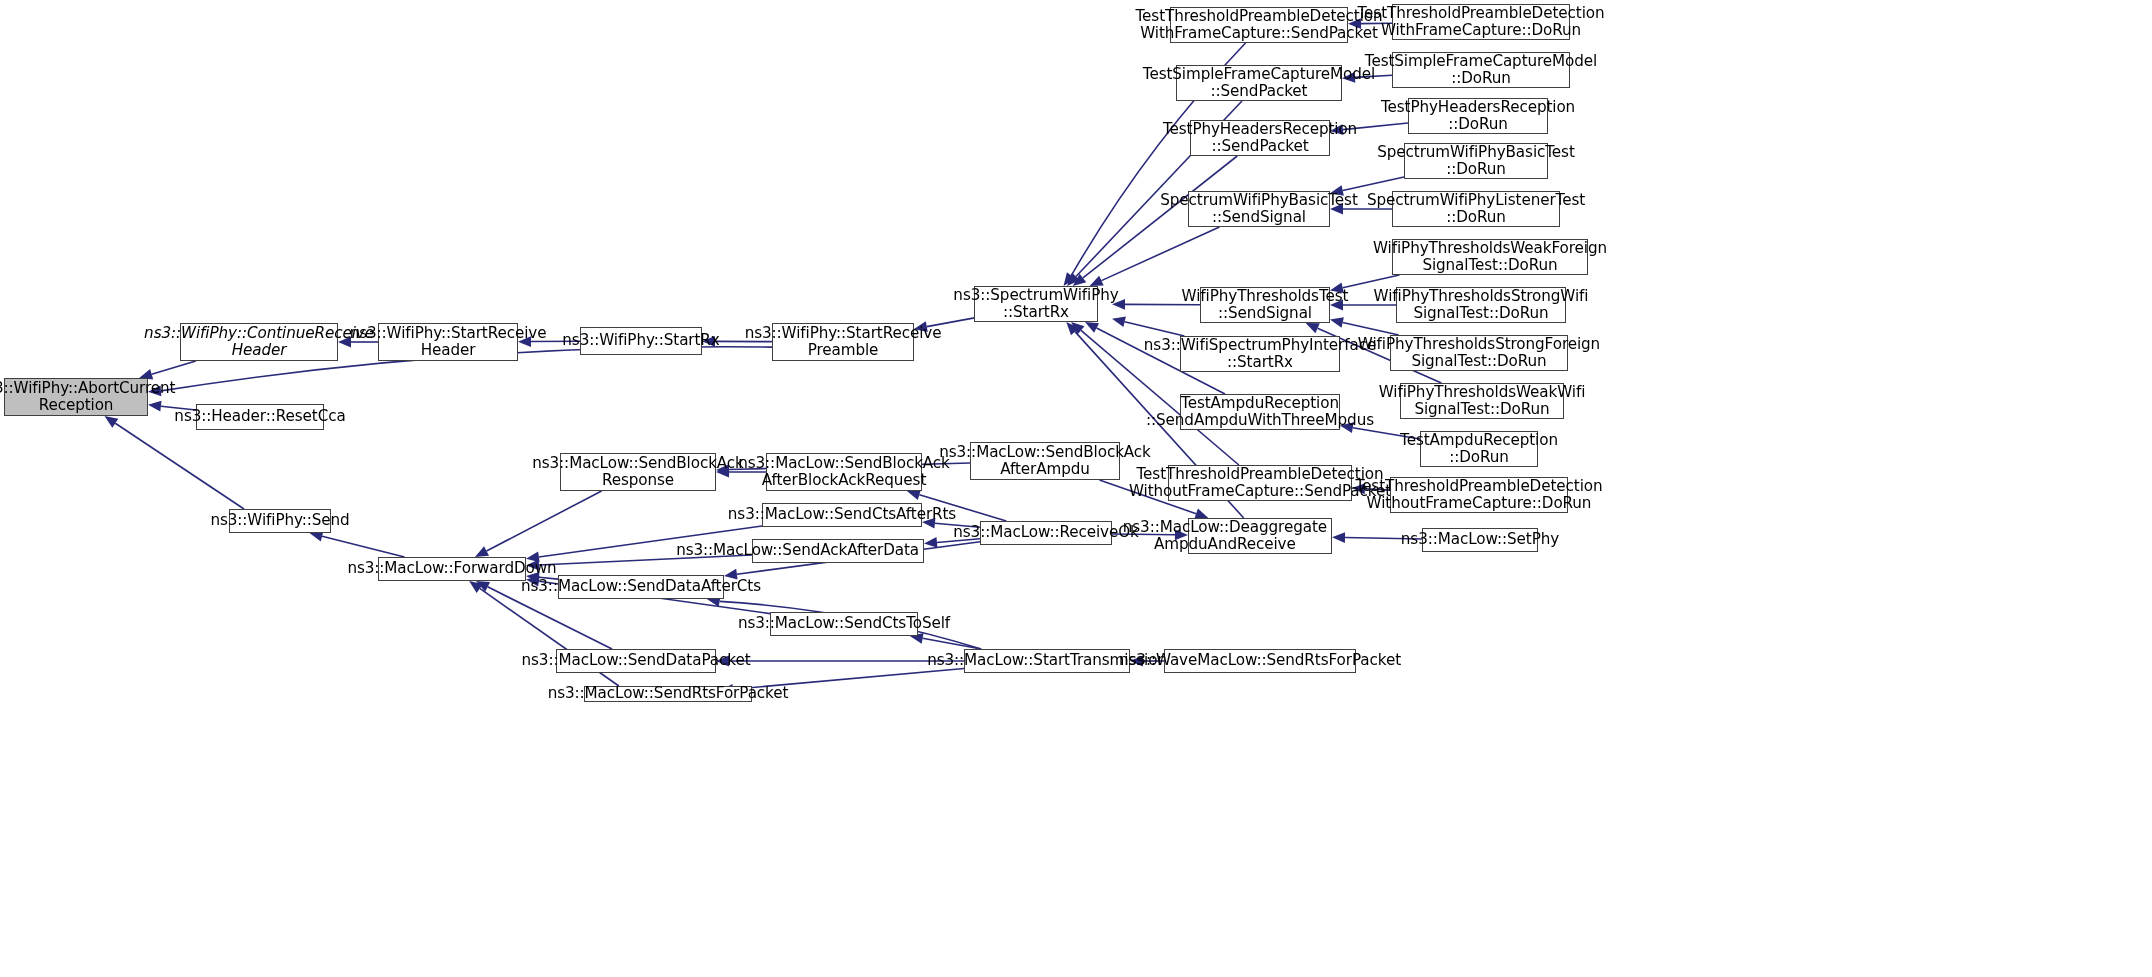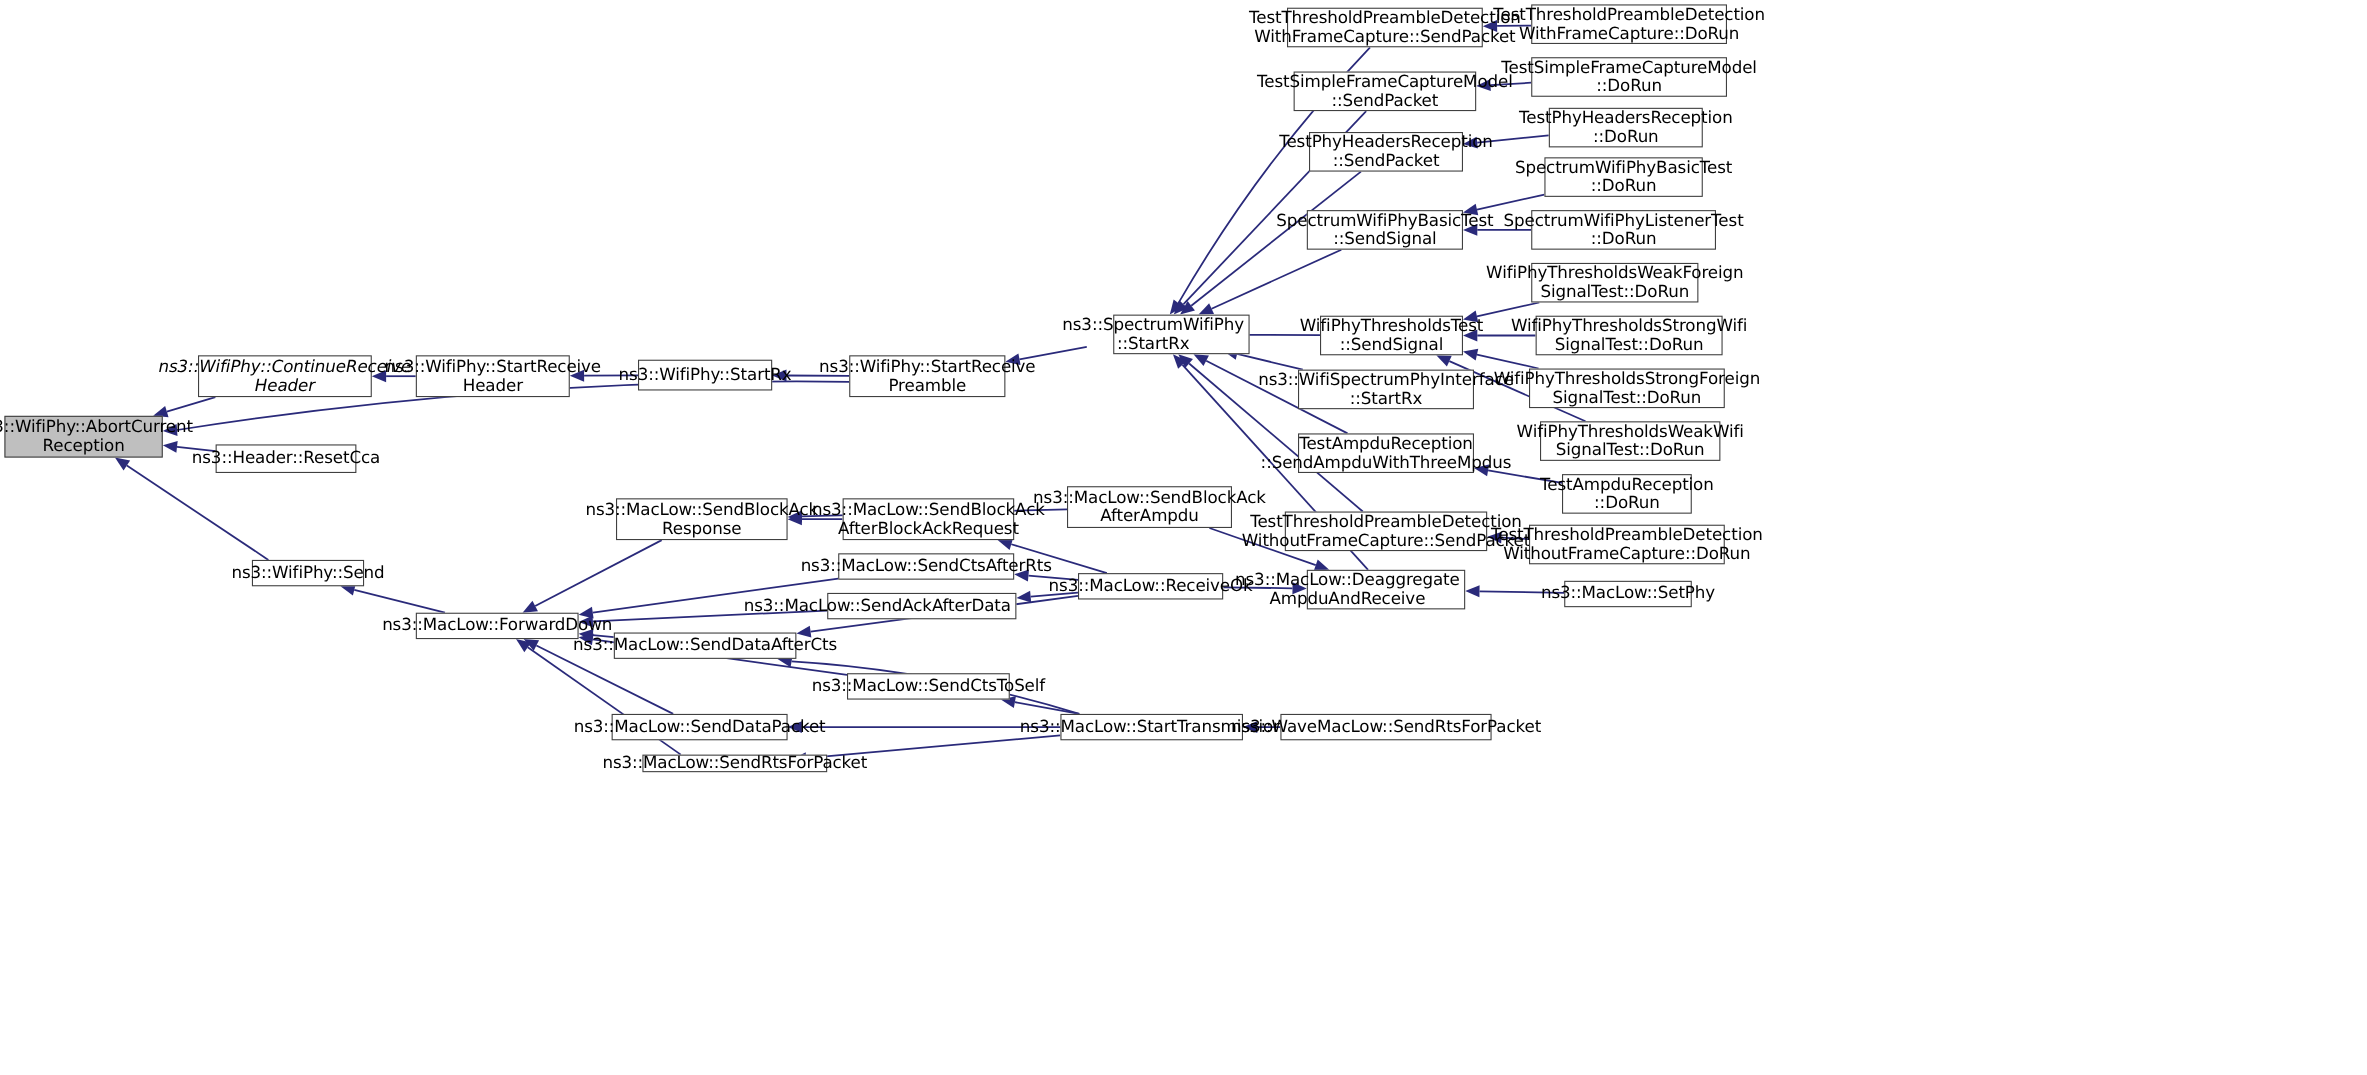--- a/index.html
+++ b/index.html
@@ -250,21 +250,21 @@
 Reception</span></div>
     <div class="node" style="left: 180px; top: 323px; width: 158px; height: 38px; font-style: italic;"><span>ns3::WifiPhy::ContinueReceive
 Header</span></div>
     <div class="node" style="left: 378px; top: 323px; width: 140px; height: 38px;"><span>ns3::WifiPhy::StartReceive
 Header</span></div>
     <div class="node" style="left: 580px; top: 327px; width: 122px; height: 28px;"><span>ns3::WifiPhy::StartRx</span></div>
     <div class="node" style="left: 772px; top: 323px; width: 142px; height: 38px;"><span>ns3::WifiPhy::StartReceive
 Preamble</span></div>
     <div class="node" style="left: 196px; top: 404px; width: 128px; height: 26px;"><span>ns3::Header::ResetCca</span></div>
     <div class="node" style="left: 229px; top: 509px; width: 102px; height: 24px;"><span>ns3::WifiPhy::Send</span></div>
-    <div class="node" style="left: 1012px; top: 286px; width: 124px; height: 36px; justify-content: flex-end;"><span>ns3::SpectrumWifiPhy
+    <div class="node" style="left: 974px; top: 286px; width: 124px; height: 36px;"><span>ns3::SpectrumWifiPhy
 ::StartRx</span></div>
     <div class="node" style="left: 1170px; top: 7px; width: 178px; height: 36px;"><span>TestThresholdPreambleDetection
 WithFrameCapture::SendPacket</span></div>
     <div class="node" style="left: 1392px; top: 4px; width: 178px; height: 36px;"><span>TestThresholdPreambleDetection
 WithFrameCapture::DoRun</span></div>
     <div class="node" style="left: 1176px; top: 65px; width: 166px; height: 36px;"><span>TestSimpleFrameCaptureModel
 ::SendPacket</span></div>
     <div class="node" style="left: 1392px; top: 52px; width: 178px; height: 36px;"><span>TestSimpleFrameCaptureModel
 ::DoRun</span></div>
     <div class="node" style="left: 1190px; top: 120px; width: 140px; height: 36px;"><span>TestPhyHeadersReception
@@ -272,21 +272,21 @@
     <div class="node" style="left: 1408px; top: 98px; width: 140px; height: 36px;"><span>TestPhyHeadersReception
 ::DoRun</span></div>
     <div class="node" style="left: 1188px; top: 191px; width: 142px; height: 36px;"><span>SpectrumWifiPhyBasicTest
 ::SendSignal</span></div>
     <div class="node" style="left: 1404px; top: 143px; width: 144px; height: 36px;"><span>SpectrumWifiPhyBasicTest
 ::DoRun</span></div>
     <div class="node" style="left: 1392px; top: 191px; width: 168px; height: 36px;"><span>SpectrumWifiPhyListenerTest
 ::DoRun</span></div>
     <div class="node" style="left: 1200px; top: 287px; width: 130px; height: 36px;"><span>WifiPhyThresholdsTest
 ::SendSignal</span></div>
-    <div class="node" style="left: 1392px; top: 239px; width: 152px; height: 36px;"><span>WifiPhyThresholdsWeakForeign
+    <div class="node" style="left: 1392px; top: 239px; width: 196px; height: 36px;"><span>WifiPhyThresholdsWeakForeign
 SignalTest::DoRun</span></div>
     <div class="node" style="left: 1396px; top: 287px; width: 170px; height: 36px;"><span>WifiPhyThresholdsStrongWifi
 SignalTest::DoRun</span></div>
     <div class="node" style="left: 1390px; top: 335px; width: 178px; height: 36px;"><span>WifiPhyThresholdsStrongForeign
 SignalTest::DoRun</span></div>
     <div class="node" style="left: 1400px; top: 383px; width: 164px; height: 36px; align-items: center;"><span>WifiPhyThresholdsWeakWifi
 SignalTest::DoRun</span></div>
     <div class="node" style="left: 1180px; top: 336px; width: 160px; height: 36px;"><span>ns3::WifiSpectrumPhyInterface
 ::StartRx</span></div>
     <div class="node" style="left: 1180px; top: 394px; width: 160px; height: 36px;"><span>TestAmpduReception

